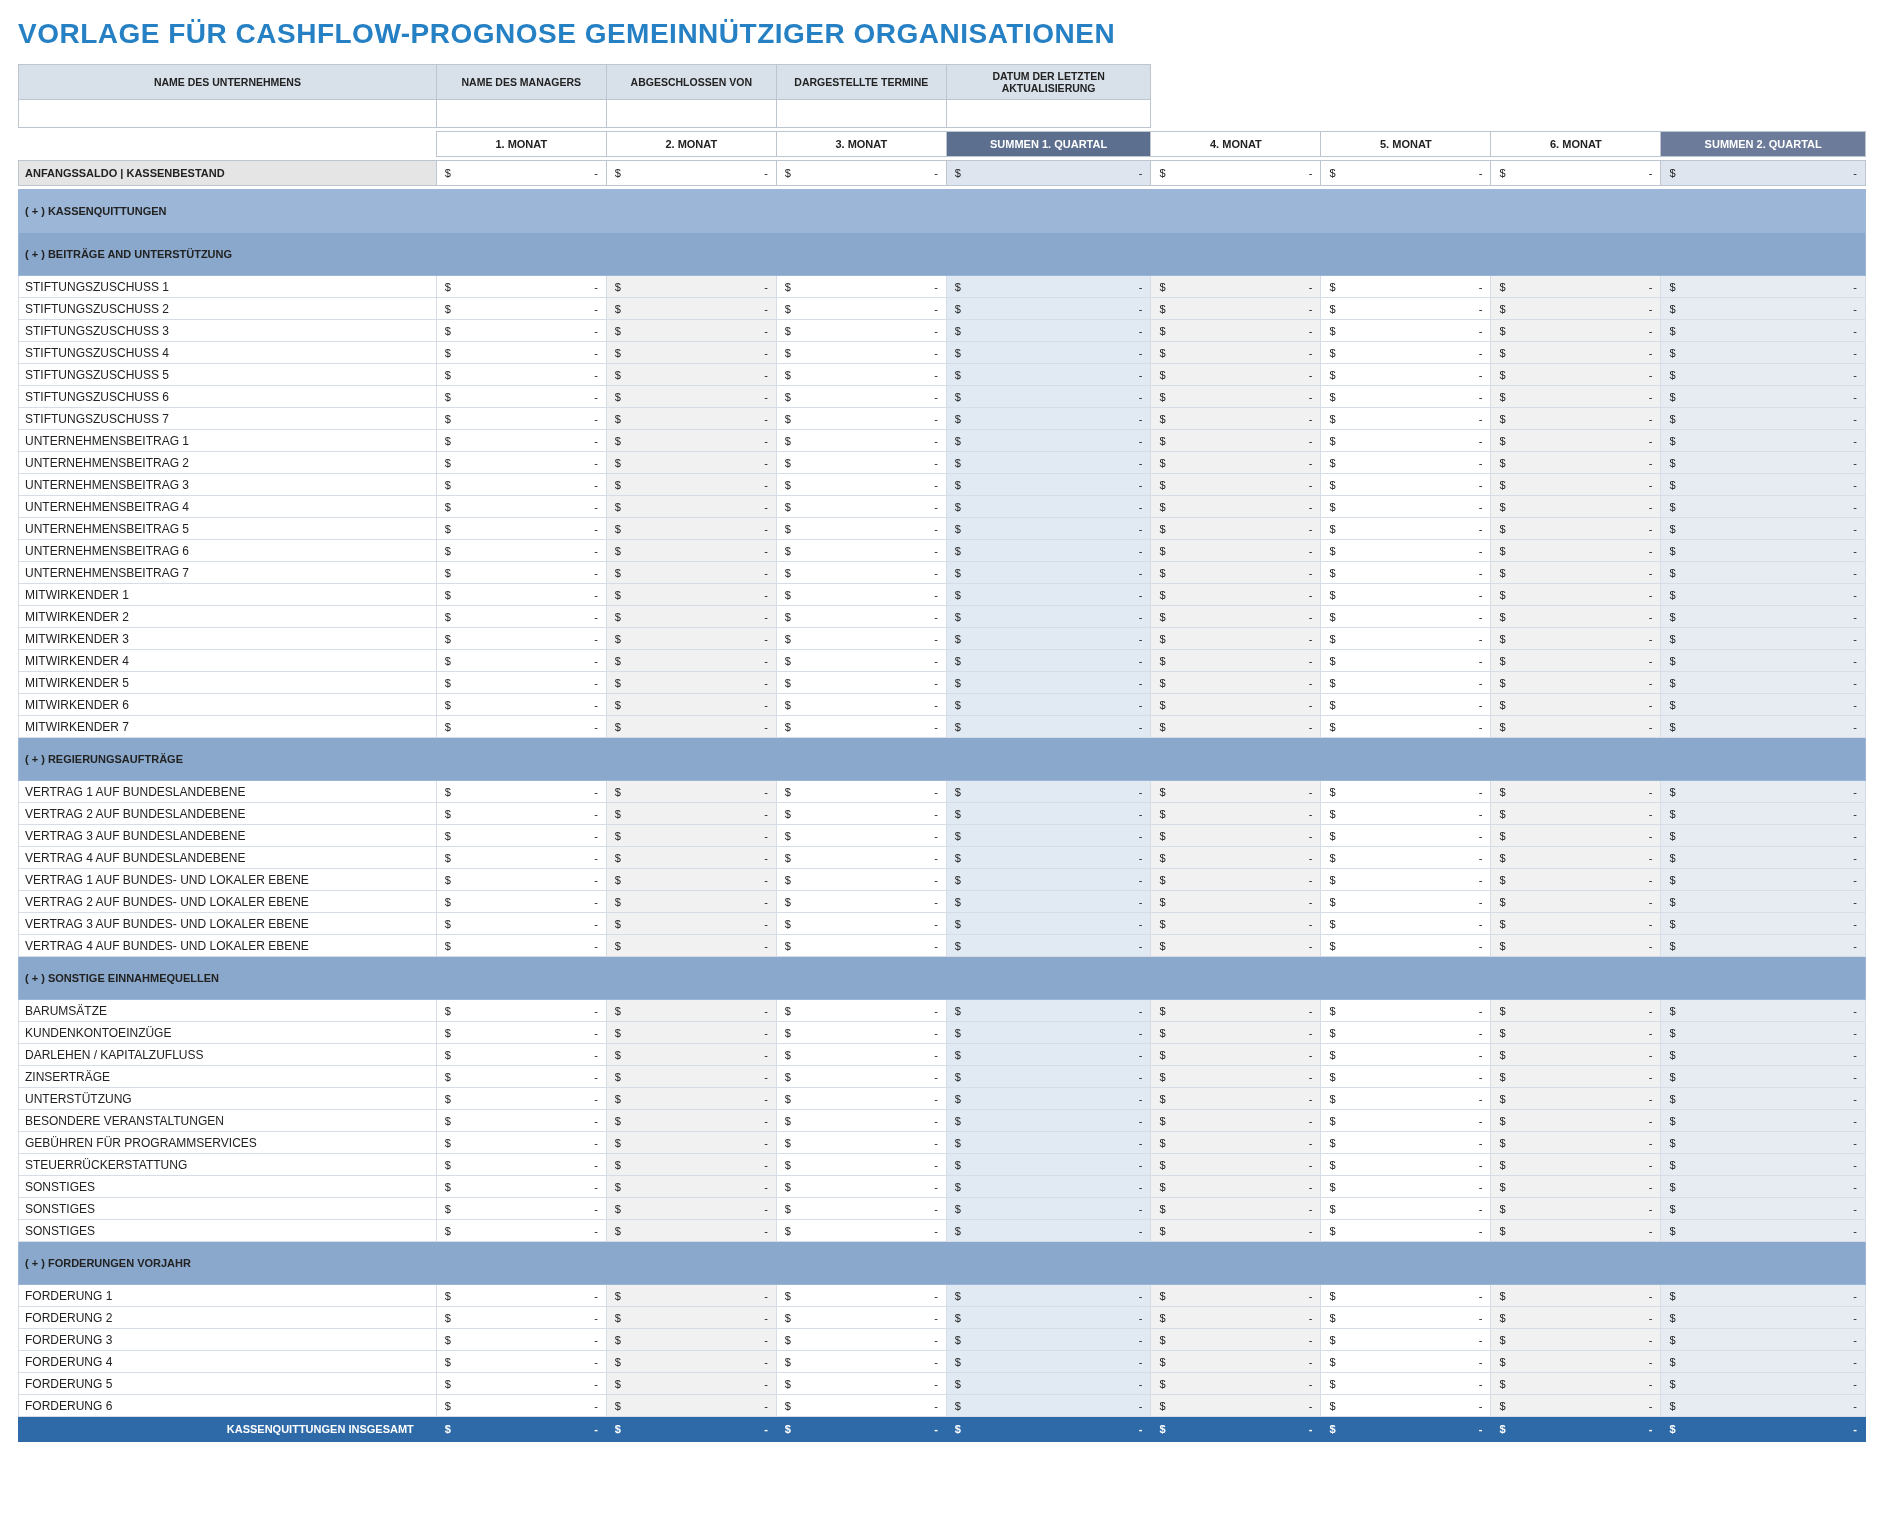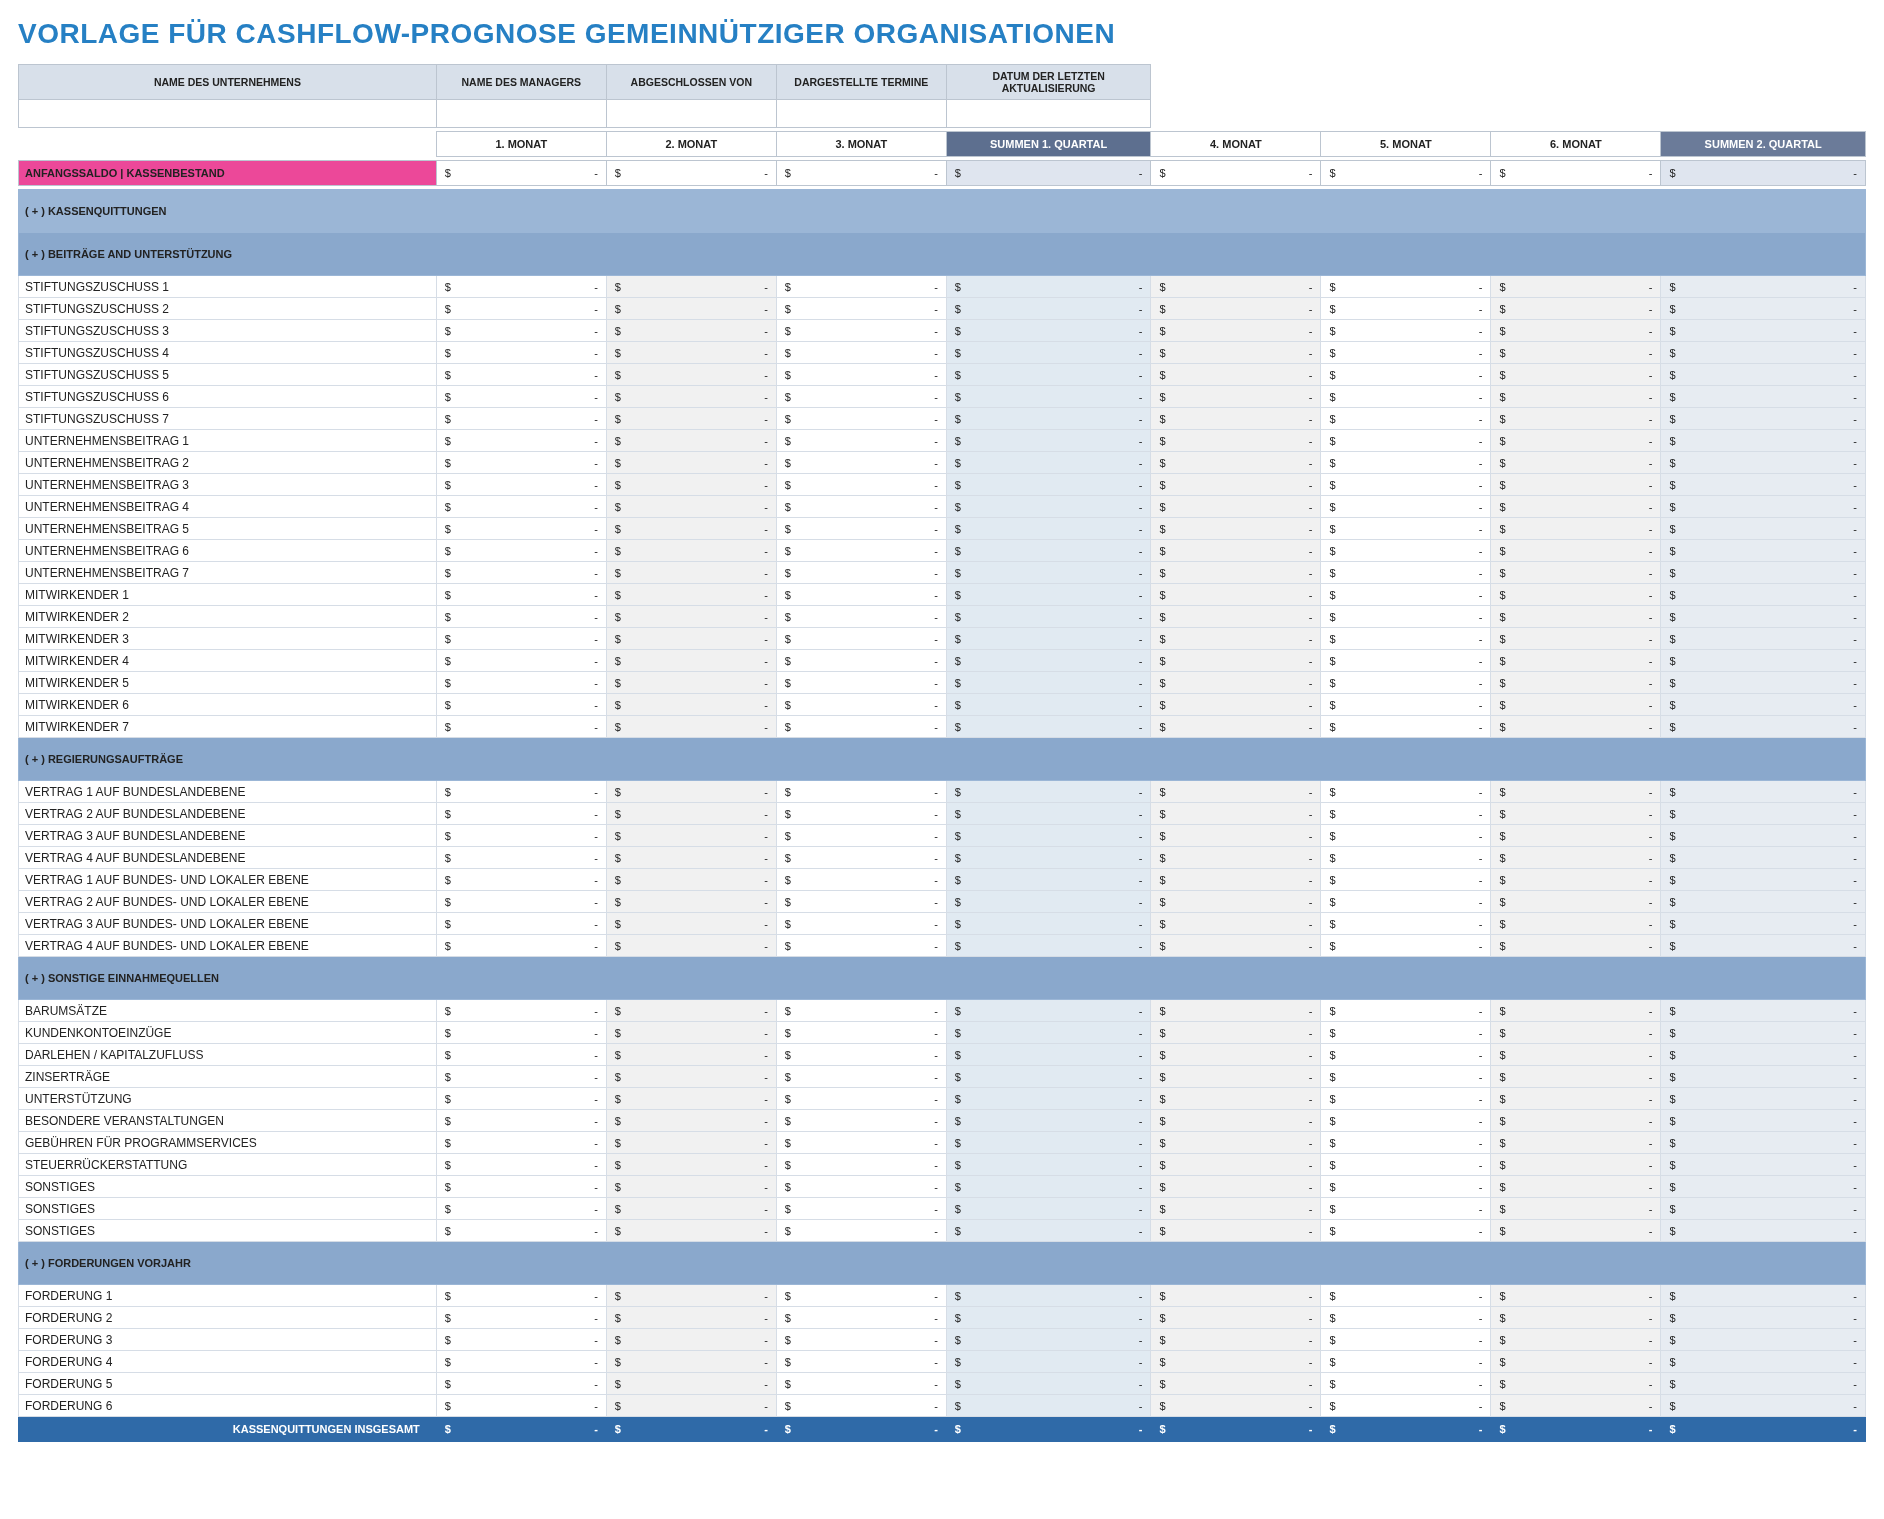--- a/index.html
+++ b/index.html
@@ -44,21 +44,21 @@
     font-size: 11px;
     font-weight: 700;
     text-align: center;
     padding: 6px 2px;
   }
   .months-row th.q1 { background: #5d6f8f; color: #fff; }
   .months-row th.q2 { background: #6b7b99; color: #fff; }
 
   
   .balance-row th.label {
-    background: #ec4899;
+    background: #e5e5e5;
     text-align: left;
     font-weight: 700;
     font-size: 11px;
     padding: 6px 6px;
     border: 1px solid #bcc5d0;
   }
   .balance-row td.amt {
     background: #fff;
     border: 1px solid #bcc5d0;
   }
@@ -93,21 +93,21 @@
   tr.data td.amt.q2    { background: #e7ecf2; }
 
   
   tr.total td {
     background: #2f6aa8;
     color: #fff;
     font-weight: 700;
     font-size: 11px;
     border: 1px solid #2f6aa8;
   }
-  tr.total td.label { text-align: right; padding: 6px 16px; }
+  tr.total td.label { text-align: right; padding: 6px 22px; }
 
   
   .amt { position: relative; padding: 3px 8px; font-size: 11px; height: 22px; }
   .amt .cur  { float: left; }
   .amt .dash { float: right; }
 
   
   col.lbl { width: 290px; }
   col.m   { width: 118px; }
   col.q   { width: 142px; }

